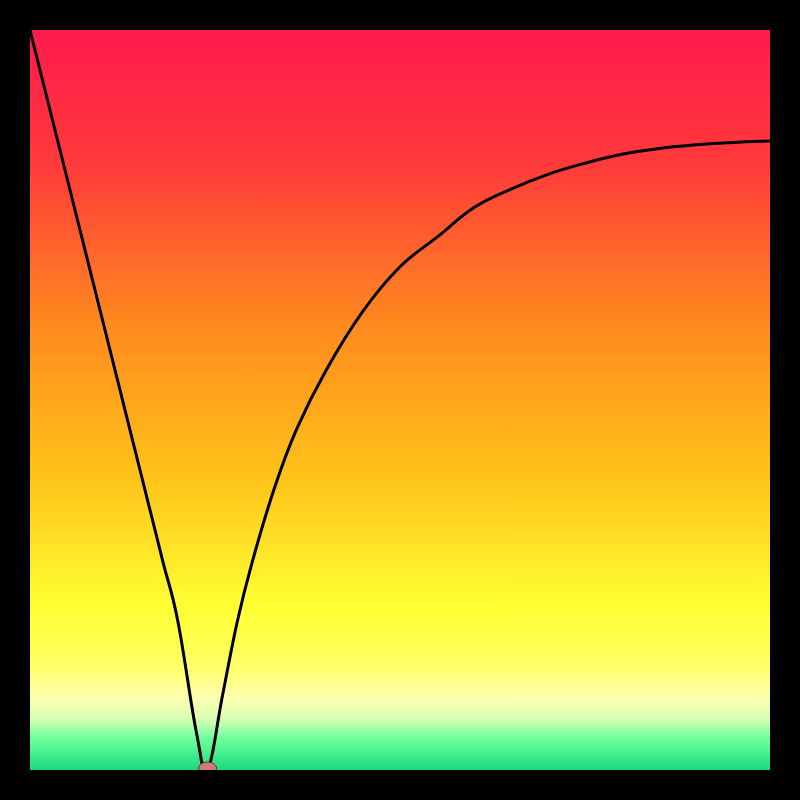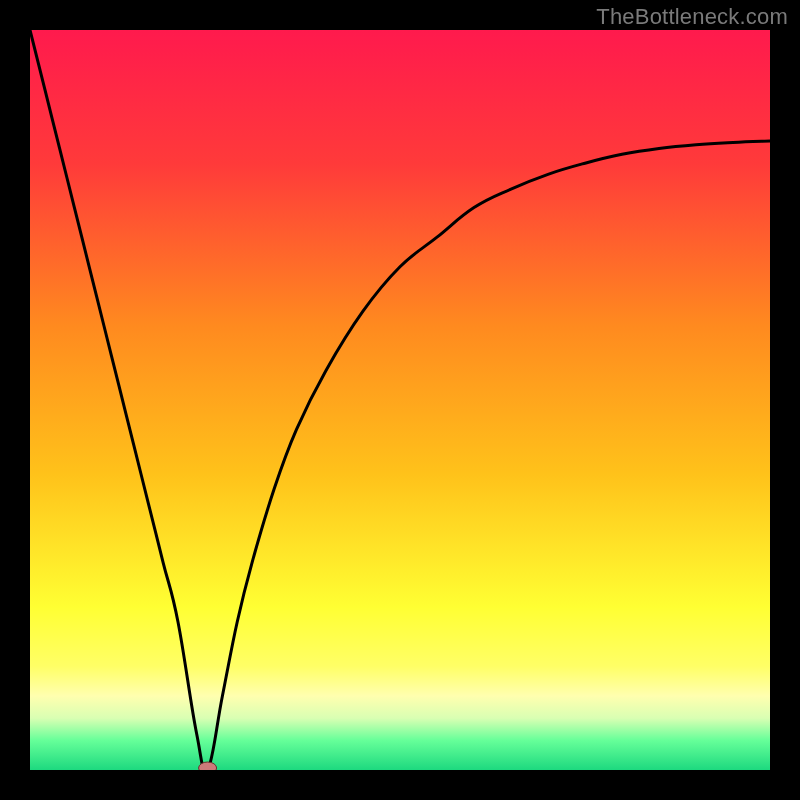--- a/index.html
+++ b/index.html
@@ -41,21 +41,20 @@
     font-size: 22px;
     font-weight: 400;
     letter-spacing: 0.2px;
     user-select: none;
   }
 </style>
 </head>
 <body>
 <div class="frame">
 
-  <div class="watermark">TheBottleneck.com</div>
 
   <div class="plot-area">
     <svg class="gradient-bg" viewBox="0 0 740 740" preserveAspectRatio="none">
       <defs>
         <linearGradient id="bg-grad" x1="0" y1="0" x2="0" y2="1">
             <stop offset="0%" stop-color="#ff1a4d"></stop>
             <stop offset="18%" stop-color="#ff3a3a"></stop>
             <stop offset="40%" stop-color="#ff8a1f"></stop>
             <stop offset="60%" stop-color="#ffc21a"></stop>
             <stop offset="78%" stop-color="#ffff33"></stop>

